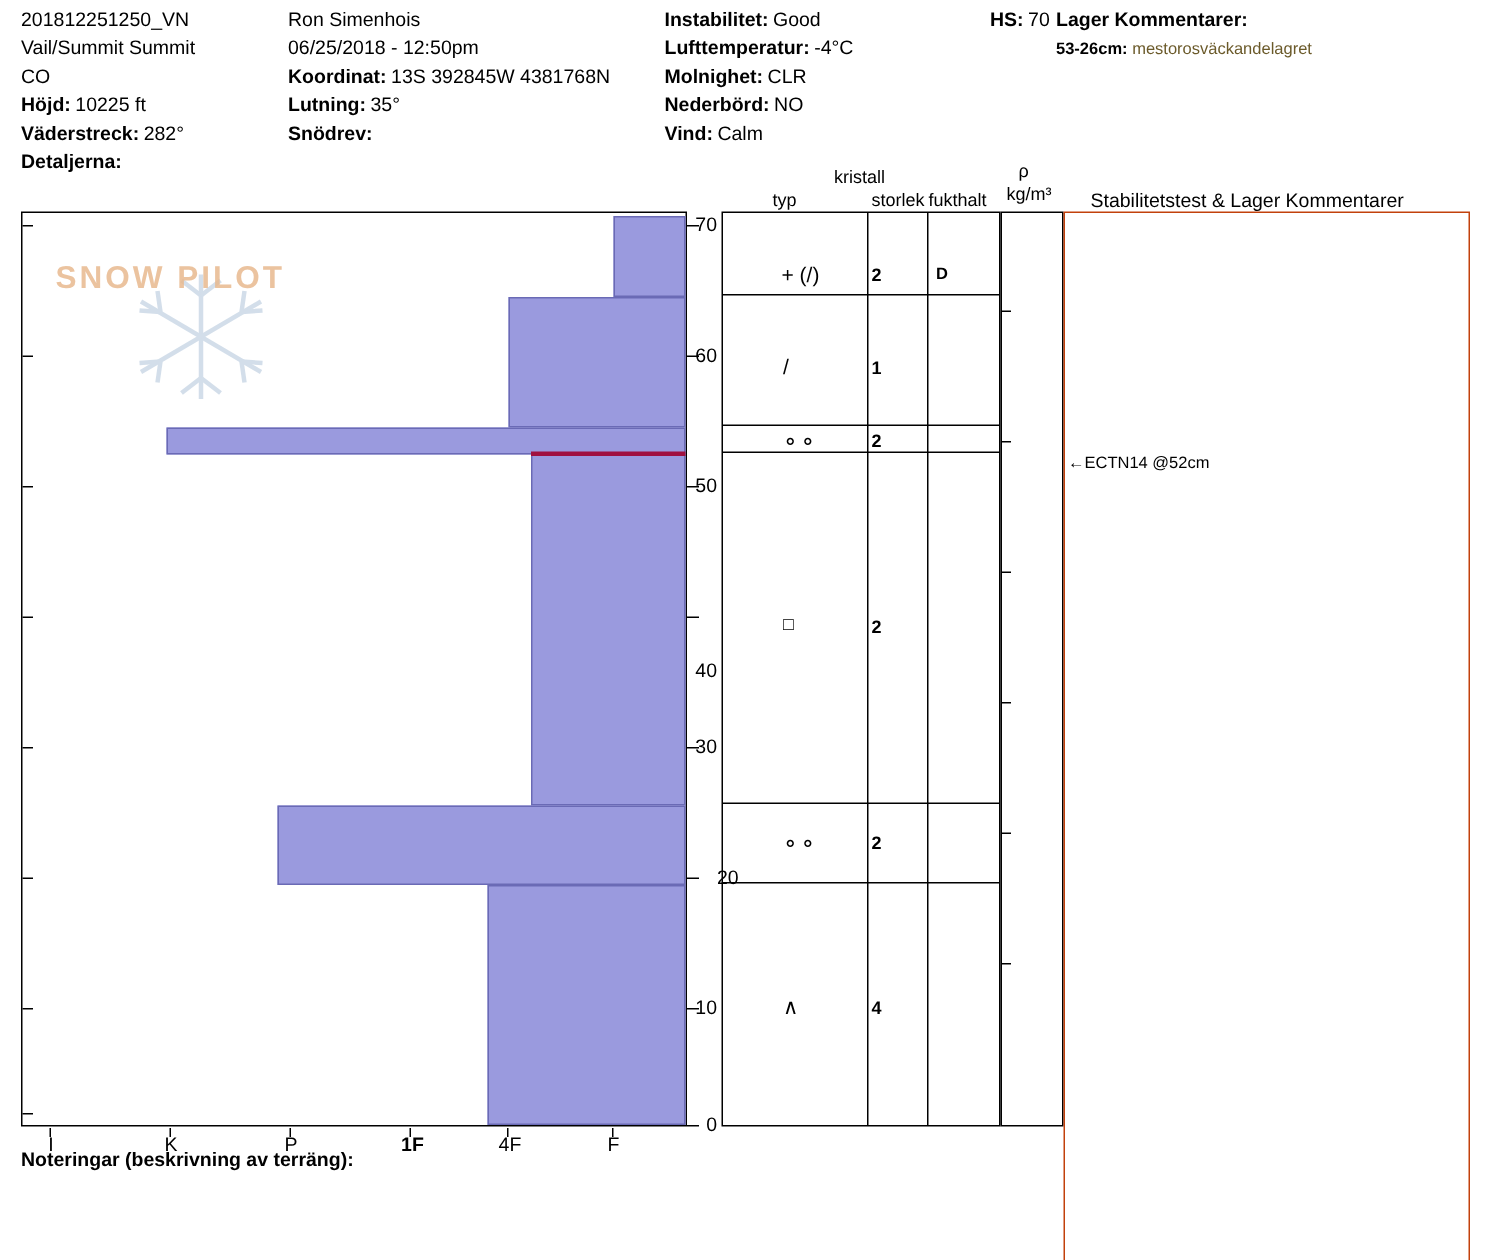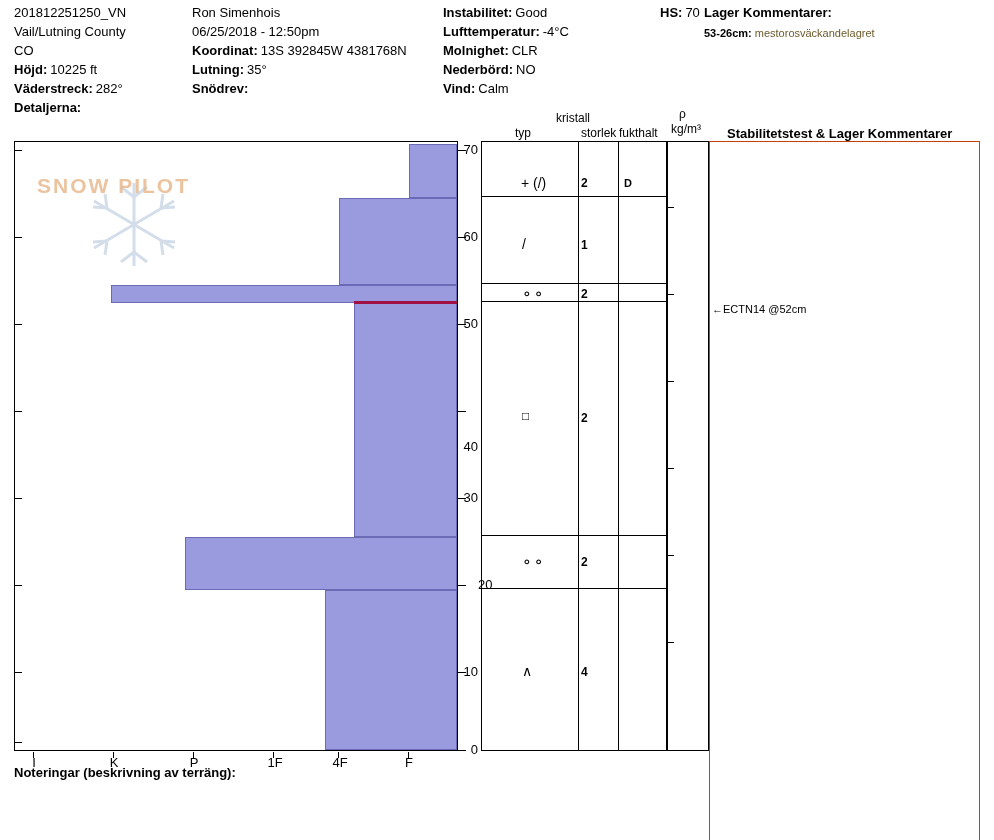--- a/index.html
+++ b/index.html
@@ -90,21 +90,21 @@
   .ccol { position: absolute; top: 0; bottom: 0; border-left: 1px solid #000; }
   .crow { position: absolute; left: 0; right: 0; border-top: 1px solid #000; }
 
   .chead { position: absolute; font-size: 12px; font-weight: bold; }
   #chead-kristall { left: 556px; top: 111px; font-weight: normal; }
   #chead-typ  { left: 515px; top: 126px; font-weight: normal; }
   #chead-storlek { left: 581px; top: 126px; font-weight: normal; }
   #chead-fukt { left: 619px; top: 126px; font-weight: normal; }
   #chead-rho { left: 679px; top: 107px; font-weight: normal; }
   #chead-kgm3 { left: 671px; top: 122px; font-weight: normal; }
-  #chead-stab { left: 727px; top: 126px; font-weight: bold; font-size: 13px; }
+  #chead-stab { left: 727px; top: 126px; font-weight: normal; font-size: 13px; }
 
   .csym { position: absolute; font-size: 14px; }
   .csize { position: absolute; font-size: 12px; font-weight: bold; left: 581px; }
   .cwet  { position: absolute; font-size: 11px; font-weight: bold; left: 624px; }
 
   
   #dcol {
     position: absolute; left: 667px; top: 141px; width: 42px; height: 610px;
     border-left: 1px solid #000; border-right: 1px solid #000;
     border-top: 1px solid #000; border-bottom: 1px solid #000;
@@ -125,21 +125,21 @@
     font-size: 13px; font-weight: bold;
   }
 </style>
 </head>
 <body>
 
 <div id="root">
 
   <div class="hdr" id="col1">
     <span class="row">201812251250_VN</span>
-    <span class="row">Vail/Lutning County</span>
+    <span class="row">Vail/Summit Summit</span>
     <span class="row">CO</span>
     <span class="row">
       <span class="lbl">Höjd:</span><span>10225 ft</span>
     </span>
     <span class="row">
       <span class="lbl">Väderstreck:</span><span>282°</span>
     </span>
     <span class="row">
       <span class="lbl">Detaljerna:</span>
     </span>
@@ -258,21 +258,21 @@
   </div>
 
   <div id="hardness">
     <div class="htick" style="left:19px;"></div>
     <div class="hlab" style="left:20px;">I</div>
     <div class="htick" style="left:99px;"></div>
     <div class="hlab" style="left:100px;">K</div>
     <div class="htick" style="left:179px;"></div>
     <div class="hlab" style="left:180px;">P</div>
     <div class="htick" style="left:259px;"></div>
-    <div class="hlab" style="left:261px;">1F</div>
+    <div class="hlab" style="left:261px;font-weight:bold;">1F</div>
     <div class="htick" style="left:324px;"></div>
     <div class="hlab" style="left:326px;">4F</div>
     <div class="htick" style="left:394px;"></div>
     <div class="hlab" style="left:395px;">F</div>
   </div>
 
   <div class="chead" id="chead-kristall">kristall</div>
   <div class="chead" id="chead-typ">typ</div>
   <div class="chead" id="chead-storlek">storlek</div>
   <div class="chead" id="chead-fukt">fukthalt</div>

